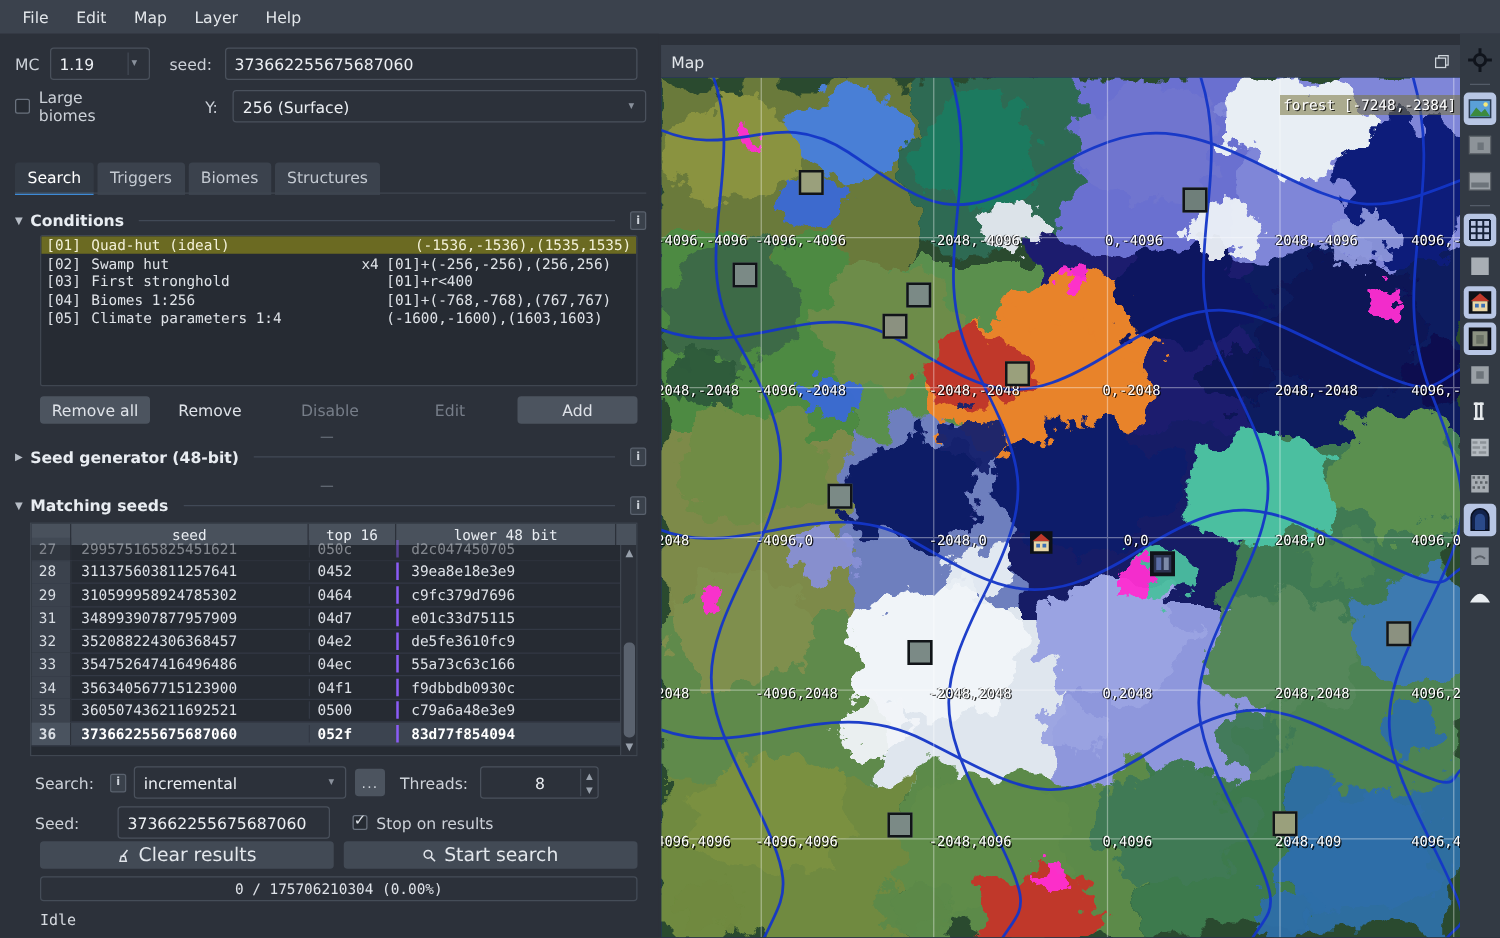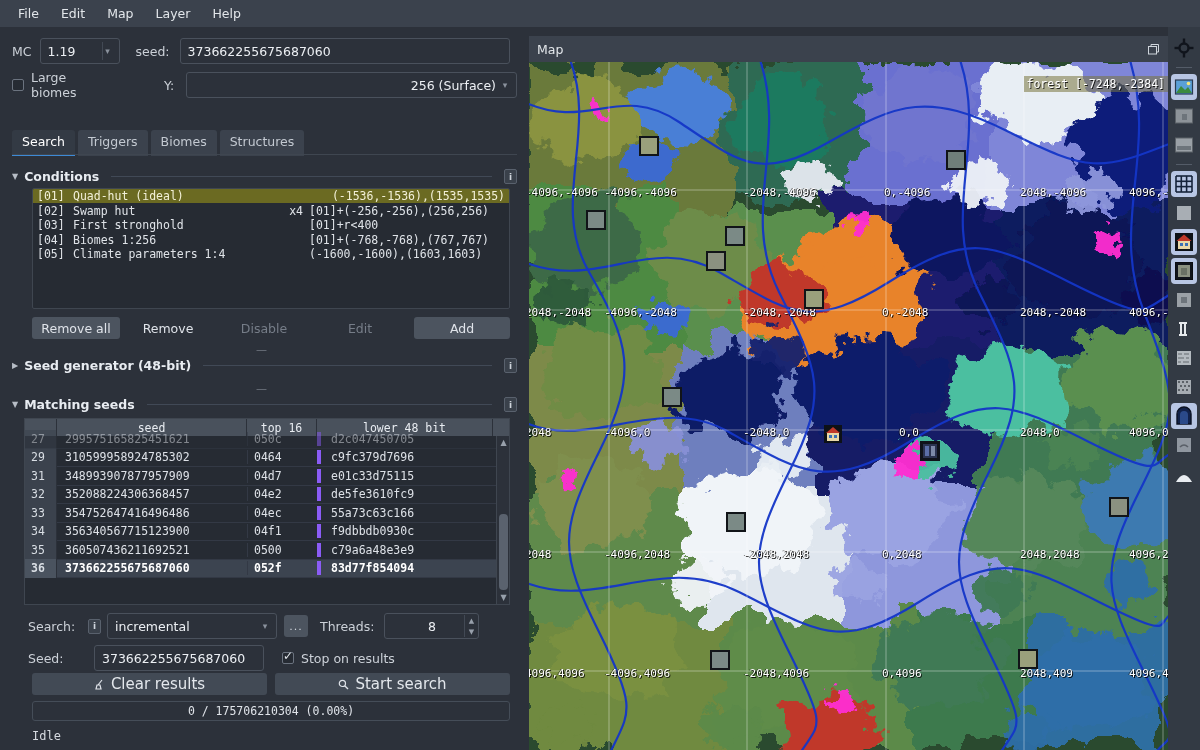--- a/index.html
+++ b/index.html
@@ -65,21 +65,21 @@
   #yrow { position: absolute; left: 12px; top: 43px; width: 505px; }
   .checkbox {
     width: 12px; height: 12px; border: 1px solid #6b737f; border-radius: 2px;
     background: #262b33; margin-right: 7px; position: relative; flex: none;
   }
   .checkbox.checked::after {
     content: "✓"; position: absolute; left: 0px; top: -4px;
     font-size: 12px; color: #e2e6ea; line-height: 14px;
   }
   #y-label { margin-left: 50px; margin-right: 12px; }
-  #y-combo { width: 336px; justify-content: flex-end; }
+  #y-combo { width: 336px; }
 
   
   #tabs { position: absolute; left: 12px; top: 103px; display: flex; gap: 3px; }
   .tab {
     background: #3b424d; color: #c3c9d1;
     padding: 4px 10px 5px; border-radius: 3px 3px 0 0;
     font-size: 12.5px;
   }
   .tab.active { background: #333a44; color: #ffffff; border-bottom: 2px solid #3d8ad6; }
   #tabline { position: absolute; left: 12px; top: 127px; width: 505px; height: 1px; background: #3f4650; }
@@ -154,21 +154,21 @@
   }
   .st-row.sel { background: #3c4450; color: #ffffff; font-weight: bold; }
   .st-idx {
     width: 32px; flex:none; background: #3b424d; height: 18.5px;
     display: flex; align-items: center; padding-left: 6px; color: #d9dee4;
     border-right: 1px solid #2c313a;
   }
   .st-row.sel .st-idx { background: #4a535f; }
   .st-seed { width: 190px; flex:none; padding-left: 8px; }
   .st-top { width: 70px; flex:none; padding-left: 6px; border-left: 1px solid #333945;}
-  .st-low { width: 176px; flex:none; padding-left: 10px; border-left: 4px solid #8b5cf6;}
+  .st-low { width: 176px; flex:none; padding-left: 10px; border-left: 2px solid #8b5cf6;}
   #st-scroll {
     position: absolute; right: 0; top: 17px; width: 13px; bottom: 0;
     background: #2c313a; border-left: 1px solid #3f4650;
   }
   #st-thumb { position: absolute; left: 2px; top: 78px; width: 9px; height: 76px;
     background: #5a6personality; }
   #st-thumb { background: #5a626e; border-radius: 4px; }
   .scroll-arrow { position:absolute; left:2px; width:9px; height:9px; color:#98a0ab; font-size:8px; text-align:center; }
 
   
@@ -383,20 +383,26 @@
         <div class="sth" id="sth-top">top 16</div>
         <div class="sth" id="sth-low">lower 48 bit</div>
       </div>
 
       <div style="position:absolute;left:0;top:11px;width:473px;height:176px;overflow:hidden">
         <div class="st-row" style="opacity:.5">
           <span class="st-idx">27</span>
           <span class="st-seed">299575165825451621</span>
           <span class="st-top">050c</span>
           <span class="st-low">d2c047450705</span>
+        </div>
+        <div class="st-row">
+          <span class="st-idx">28</span>
+          <span class="st-seed">311375603811257641</span>
+          <span class="st-top">0452</span>
+          <span class="st-low">39ea8e18e3e9</span>
         </div>
         <div class="st-row">
           <span class="st-idx">29</span>
           <span class="st-seed">310599958924785302</span>
           <span class="st-top">0464</span>
           <span class="st-low">c9fc379d7696</span>
         </div>
         <div class="st-row">
           <span class="st-idx">31</span>
           <span class="st-seed">348993907877957909</span>

